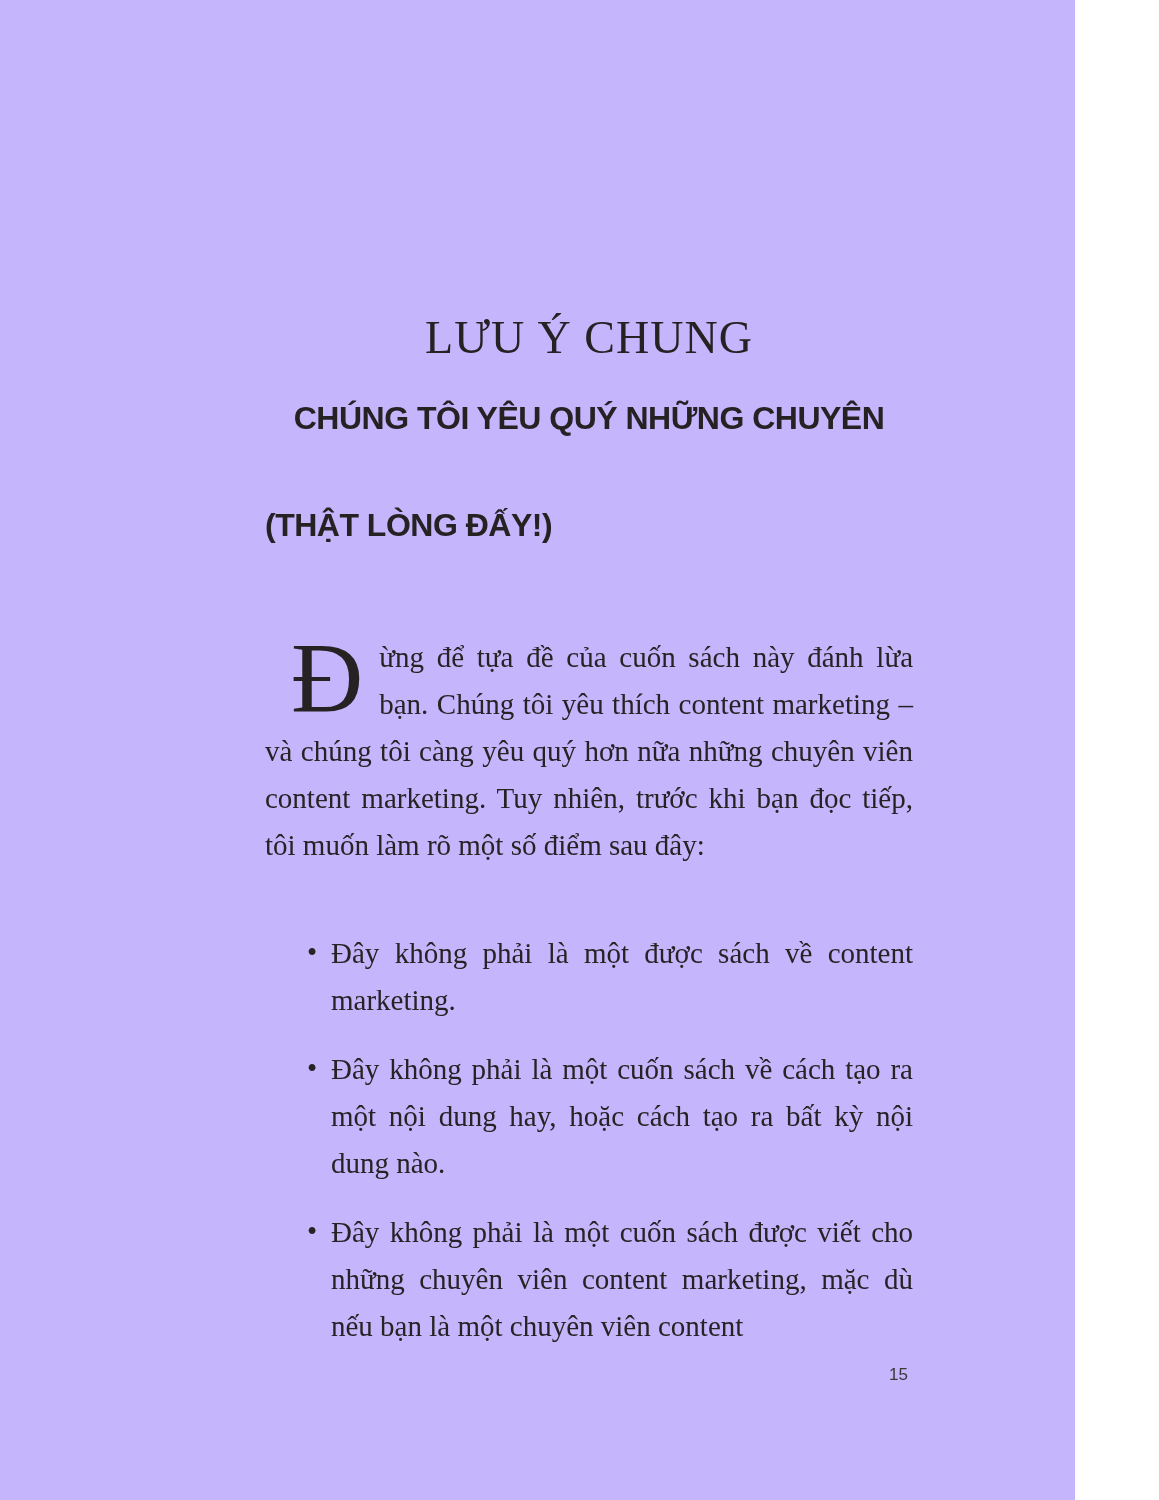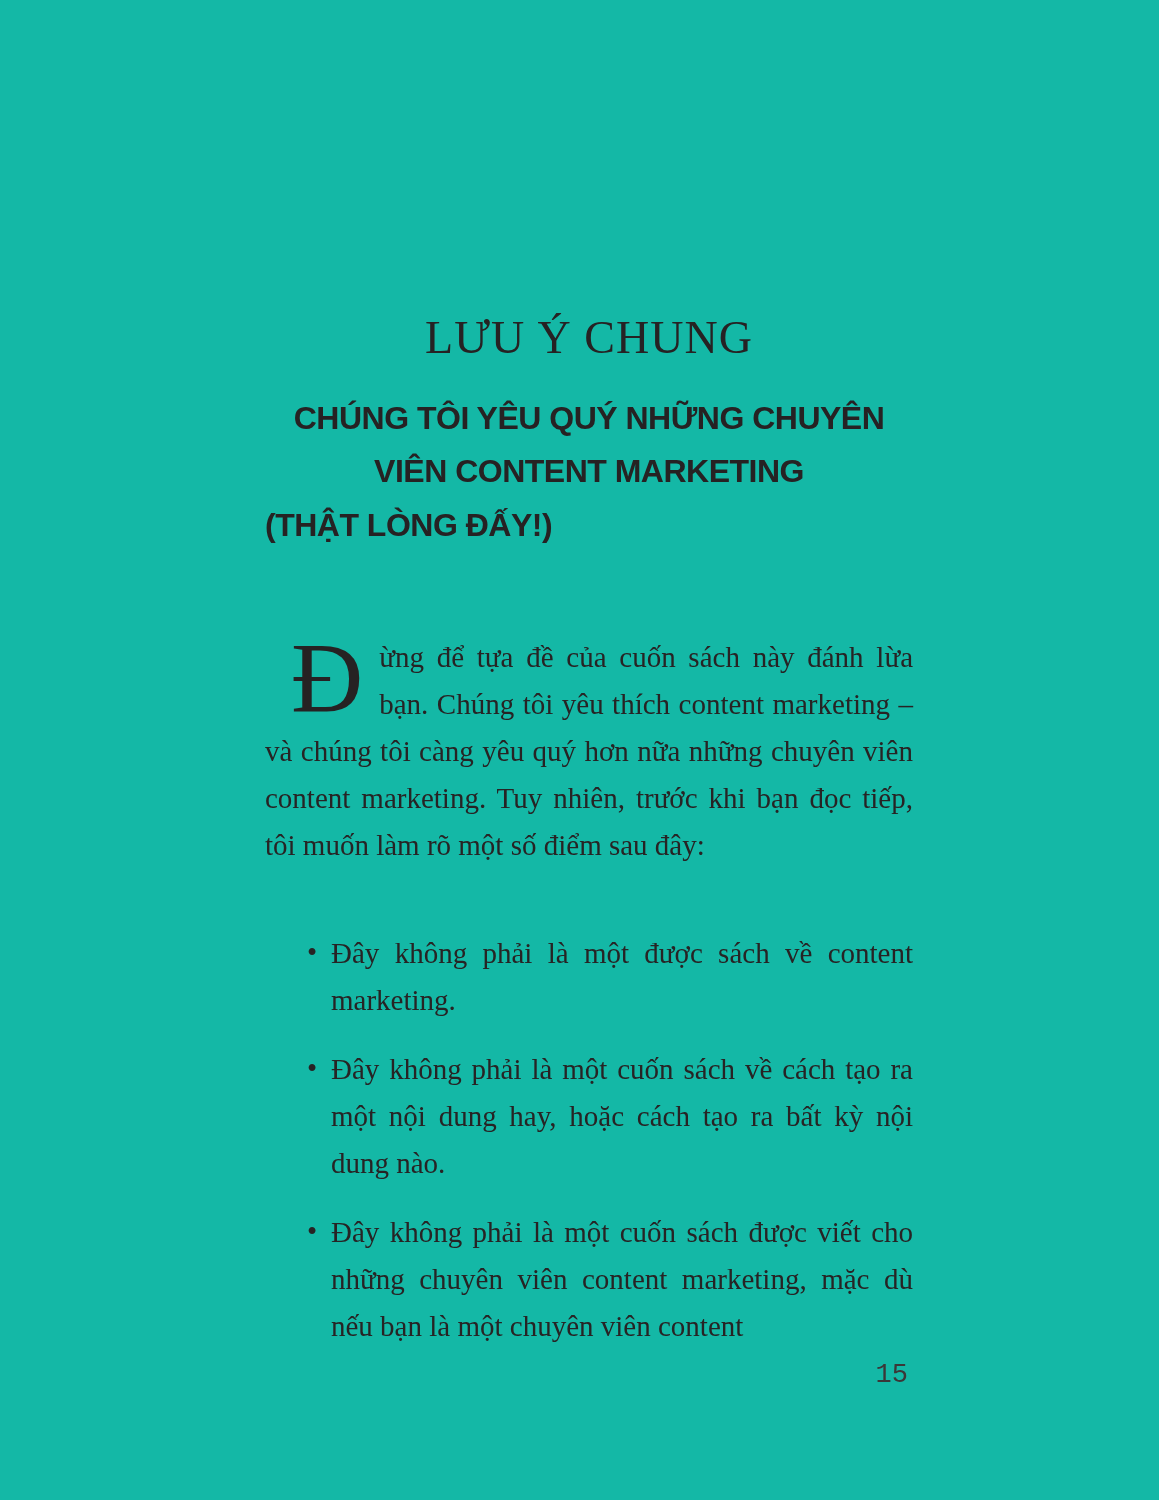--- a/index.html
+++ b/index.html
@@ -3,23 +3,23 @@
 <meta charset="utf-8">
 <title>Book page</title>
 <style>
   html, body {
     margin: 0;
     padding: 0;
     background: #ffffff;
   }
   .page {
     position: relative;
-    width: 1159px;
+    width: 1075px;
     height: 1500px;
-    background: #14b8a6;
+    background: #c4b5fd;
     color: #272324;
     font-family: "Liberation Serif", serif;
     overflow: hidden;
   }
   .col {
     position: absolute;
     left: 265px;
     top: 0;
     width: 648px;
     height: 100%;
@@ -102,37 +102,36 @@
   }
   .bullet-marker {
     position: absolute;
     left: 42px;
     top: -1px;
   }
   .page-number {
     position: absolute;
     top: 1360px;
     right: 5px;
-    font-family: Liberation Mono, monospace;
-    font-size: 27px;
+    font-family: Liberation Sans, sans-serif;
+    font-size: 17px;
     line-height: 30px;
     color: #3b3738;
   }
 </style>
 </head>
 <body>
 
 <div class="page">
   <div class="col">
 
     <h1 class="chapter-title">LƯU Ý CHUNG</h1>
 
     <div class="chapter-subtitle">
       <div>CHÚNG TÔI YÊU QUÝ NHỮNG CHUYÊN</div>
-      <div>VIÊN CONTENT MARKETING</div>
     </div>
 
     <div class="subtitle-paren">(THẬT LÒNG ĐẤY!)</div>
 
     <p class="intro"><span class="dropcap">Đ</span><span>ừng để tựa đề của cuốn sách này đánh lừa bạn. Chúng tôi yêu thích content marketing – và chúng tôi càng yêu quý hơn nữa những chuyên viên content marketing. Tuy nhiên, trước khi bạn đọc tiếp, tôi muốn làm rõ một số điểm sau đây:</span></p>
 
     <ul class="bullet-list">
       <li class="bullet-item">
         <span class="bullet-marker">•</span>
         <span>Đây không phải là một được sách về content marketing.</span>

